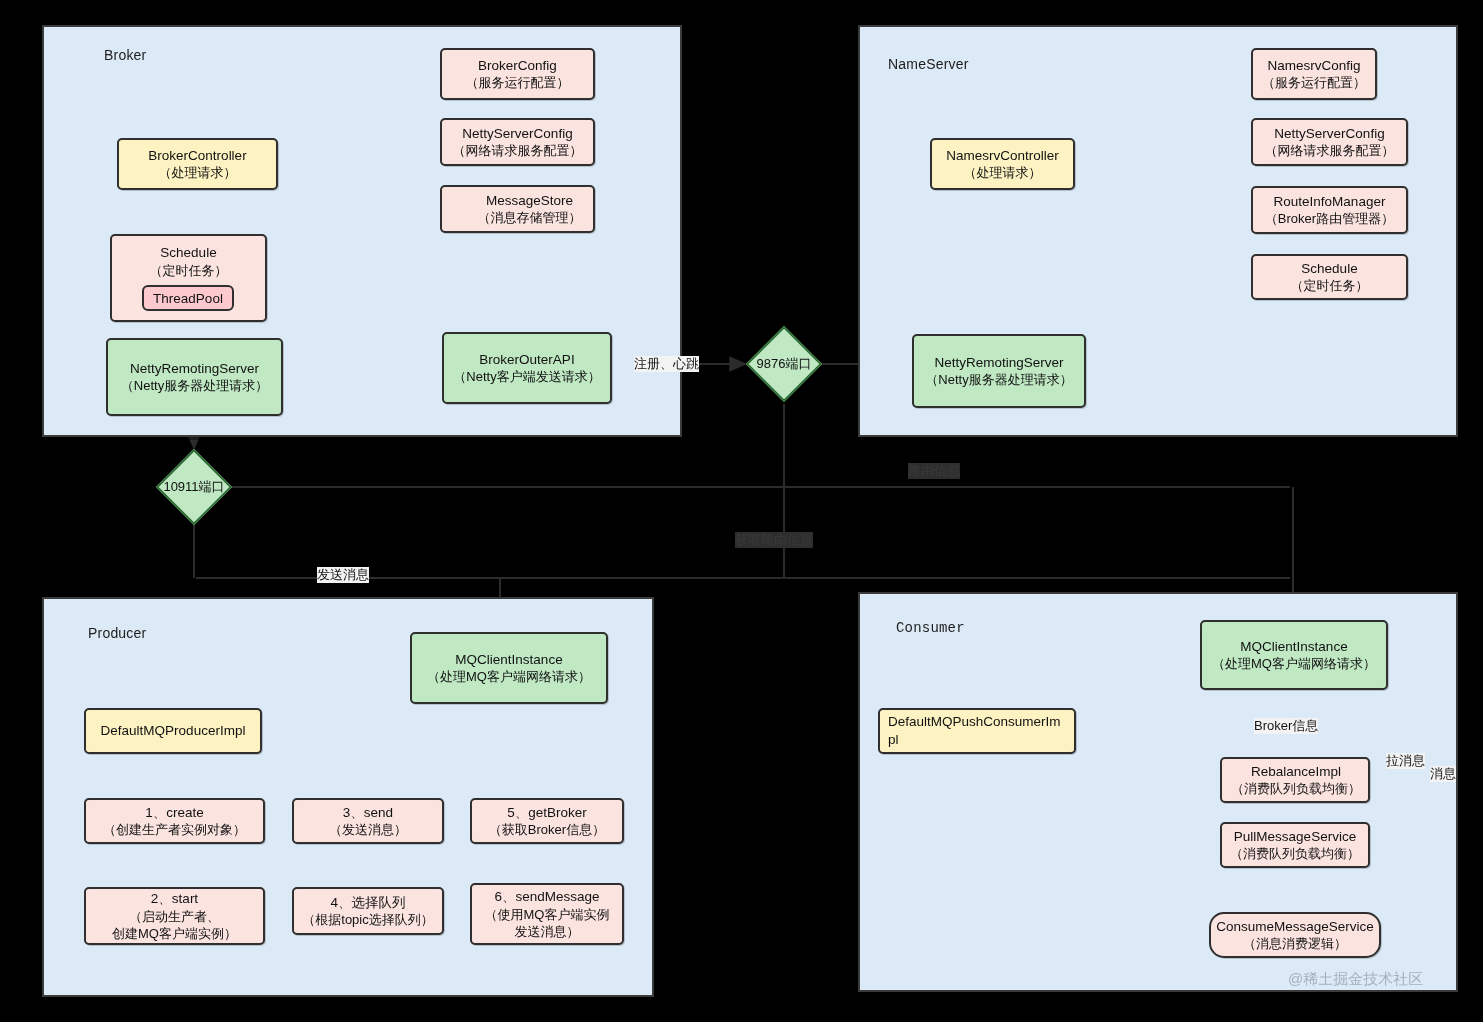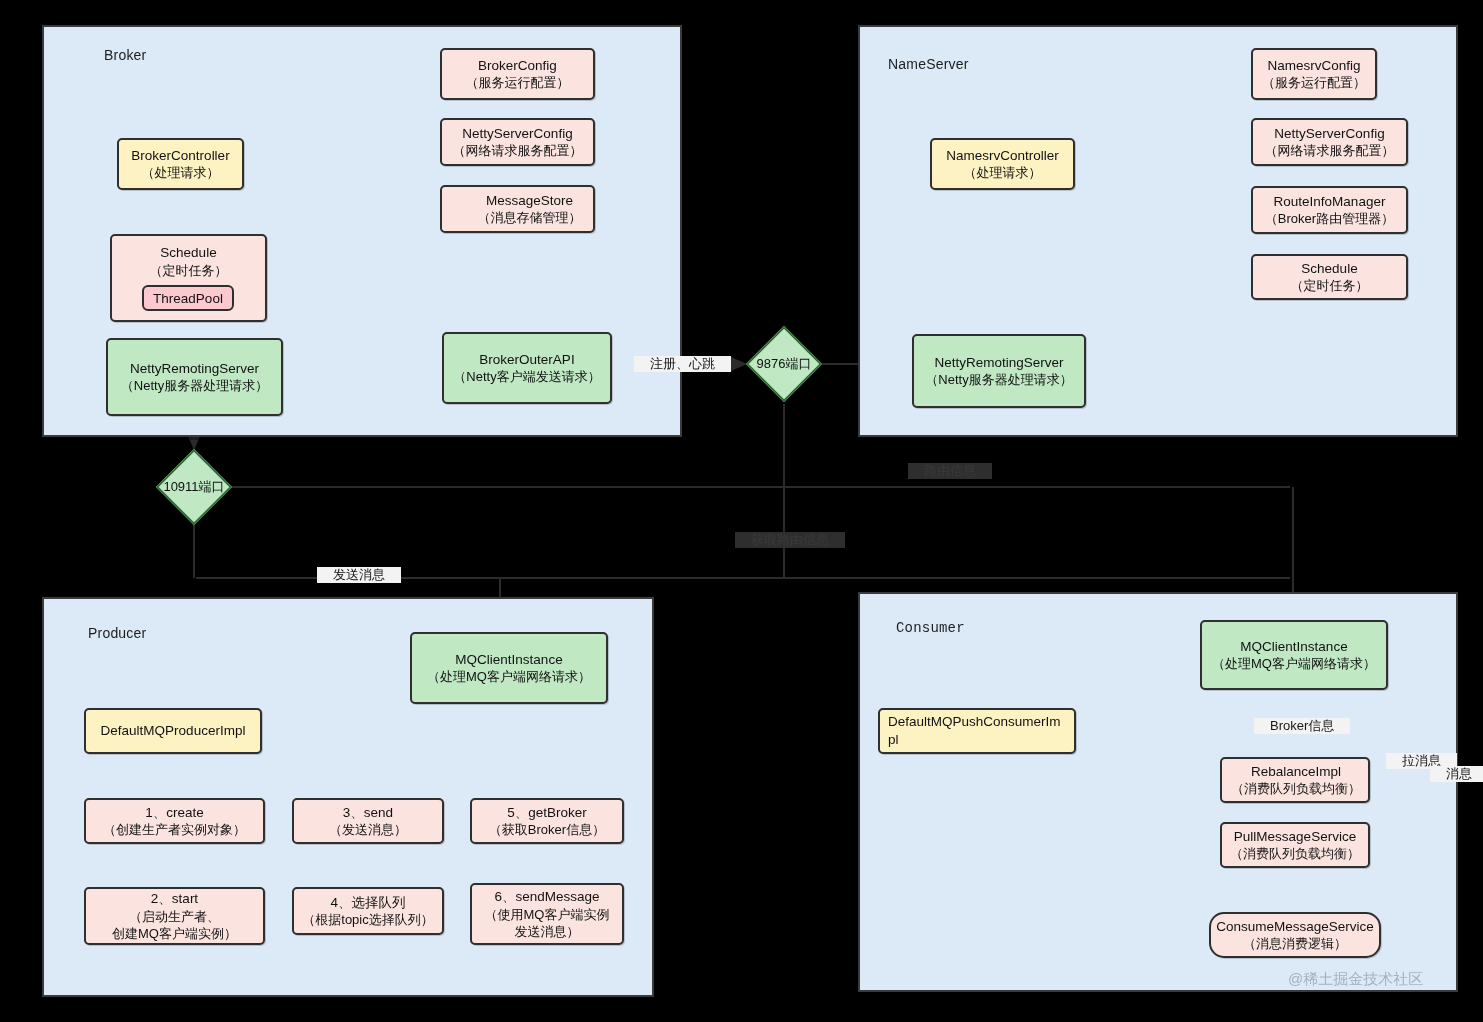--- a/index.html
+++ b/index.html
@@ -71,21 +71,21 @@
     width: 100%; height: 100%;
     display: flex; align-items: center; justify-content: center;
     font-size: 13px; color: #111; white-space: nowrap;
   }
 
   .edge-label {
     position: absolute;
     background: #f3f3f3;
     font-size: 13px;
     color: #161616;
-    padding: 0 16px;
+    padding: 0 0;
     white-space: nowrap;
     line-height: 1.2;
   }
   .edge-label.dim { background: #2e2e2e; color: #3a3a3a; }
 
   .watermark {
     position: absolute;
     font-size: 15px;
     color: #9aa7b4;
     opacity: .85;
@@ -190,21 +190,21 @@
   <div class="panel" style="left:42px;top:25px;width:640px;height:412px;"></div>
   <div class="panel" style="left:858px;top:25px;width:600px;height:412px;"></div>
   <div class="panel" style="left:42px;top:597px;width:612px;height:400px;"></div>
   <div class="panel" style="left:858px;top:592px;width:600px;height:400px;"></div>
 
   <div class="panel-title" style="left:104px;top:47px;">Broker</div>
   <div class="panel-title" style="left:888px;top:56px;">NameServer</div>
   <div class="panel-title" style="left:88px;top:625px;">Producer</div>
   <div class="panel-title" style="left:896px;top:620px;font-family:Liberation Mono, monospace;">Consumer</div>
 
-  <div class="node n-yellow" style="left:117px;top:138px;width:127px;height:52px;">
+  <div class="node n-yellow" style="left:117px;top:138px;width:161px;height:52px;">
     <span>BrokerController</span>
     <span class="l2">（处理请求）</span>
   </div>
 
   <div class="node n-pink" style="left:440px;top:48px;width:155px;height:52px;">
     <span>BrokerConfig</span>
     <span class="l2">（服务运行配置）</span>
   </div>
 
   <div class="node n-pink" style="left:440px;top:118px;width:155px;height:48px;">

